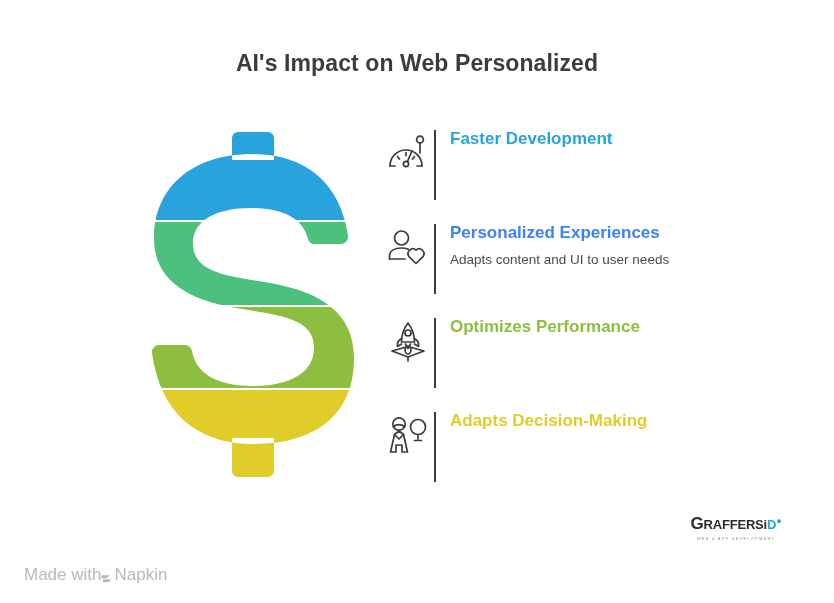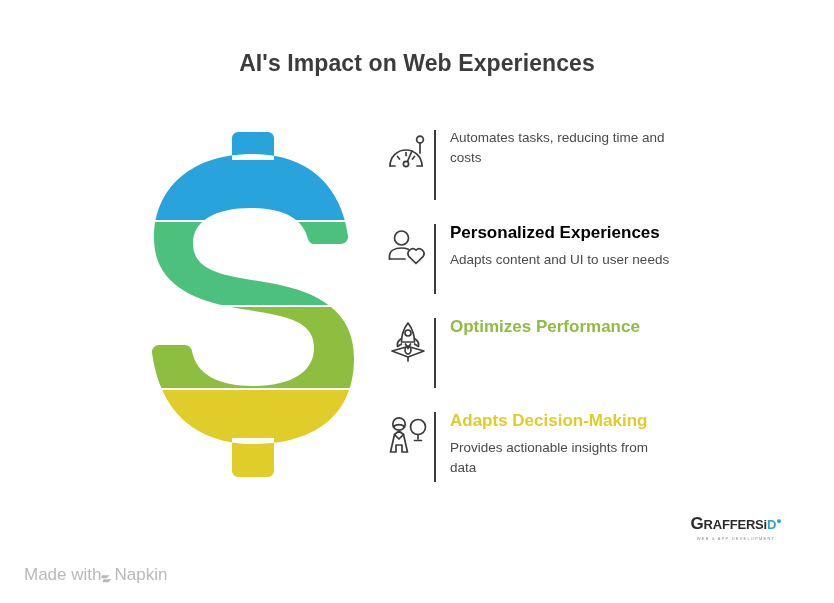--- a/index.html
+++ b/index.html
@@ -119,21 +119,21 @@
     display: flex;
     align-items: flex-end;
     font-size: 17px;
     color: #b9b9b9;
   }
   #napkin-watermark svg { display: block; }
 </style>
 </head>
 <body>
 
-<div id="page-title">AI's Impact on Web Experiences</div>
+<div id="page-title">AI's Impact on Web Personalized</div>
 
 <div id="dollar-graphic">
   <svg viewBox="0 0 210 345" xmlns="http://www.w3.org/2000/svg">
     <defs>
       <clipPath id="dollarClip">
         <path d="M90 0 h30 a6 6 0 0 1 6 6 v22 h-42 v-22 a6 6 0 0 1 6 -6 z
                  M105 22
                  C 42 22, 6 57, 6 106
                  C 6 150, 42 168, 88 176
                  L 118 181
@@ -178,36 +178,36 @@
         <line x1="21.4" y1="29.6" x2="26" y2="19"></line>
         <line x1="11.5" y1="24.5" x2="13.5" y2="27"></line>
         <line x1="20" y1="20.5" x2="20" y2="23.5"></line>
         <line x1="28.5" y1="24.5" x2="26.5" y2="27"></line>
         <line x1="34" y1="11" x2="34" y2="21"></line>
         <circle cx="34" cy="7.5" r="3.4"></circle>
       </svg>
     </div>
     <div class="feature-divider"></div>
     <div class="feature-text">
-      <div class="feature-desc">Automates tasks, reducing time and costs</div>
+      <div class="feature-heading" style="color:#29a3dc">Faster Development</div>
     </div>
   </div>
 
   <div class="feature-row">
     <div class="feature-icon">
       <svg width="44" height="44" viewBox="0 0 44 44" fill="none" stroke="#3c3c3c" stroke-width="1.7" stroke-linecap="round" stroke-linejoin="round">
         <circle cx="15.5" cy="12" r="7"></circle>
         <path d="M3.5 33 v-2.5 C3.5 25 8.5 22 15.5 22 c2.6 0 4.9 0.45 6.8 1.3"></path>
         <line x1="3.5" y1="33" x2="19" y2="33"></line>
         <path d="M30 37.5 L22.8 30.3 a4.8 4.8 0 0 1 7.2 -6.2 a4.8 4.8 0 0 1 7.2 6.2 z"></path>
       </svg>
     </div>
     <div class="feature-divider"></div>
     <div class="feature-text">
-      <div class="feature-heading" style="color:#000000">Personalized Experiences</div>
+      <div class="feature-heading" style="color:#3b82f6">Personalized Experiences</div>
       <div class="feature-desc">Adapts content and UI to user needs</div>
     </div>
   </div>
 
   <div class="feature-row">
     <div class="feature-icon">
       <svg width="44" height="44" viewBox="0 0 44 44" fill="none" stroke="#3c3c3c" stroke-width="1.7" stroke-linecap="round" stroke-linejoin="round">
         <path d="M22 3 C27 9.5 28.5 16 28.5 22 L15.5 22 C15.5 16 17 9.5 22 3 z"></path>
         <circle cx="22" cy="13" r="3"></circle>
         <path d="M15.5 18.5 C12 20.5 11 23.5 11.5 26.5 L15.5 24"></path>
@@ -232,21 +232,20 @@
         <path d="M13 17 L8.5 20.5 L4.5 38 L10 38 L10 31 L16 31 L16 38 L21.5 38 L17.5 20.5 z"></path>
         <path d="M8.5 20.5 L13 25 L17.5 20.5"></path>
         <circle cx="32" cy="13" r="7.5"></circle>
         <line x1="32" y1="20.5" x2="32" y2="25"></line>
         <line x1="28.5" y1="26.5" x2="35.5" y2="26.5"></line>
       </svg>
     </div>
     <div class="feature-divider"></div>
     <div class="feature-text">
       <div class="feature-heading" style="color:#e0cd2a">Adapts Decision-Making</div>
-      <div class="feature-desc">Provides actionable insights from data</div>
     </div>
   </div>
 
 </div>
 
 <div id="brand-logo">
   <div class="logo-wordmark"><span class="logo-g">G</span><span>RAFFERS</span><span class="logo-i">i</span><span class="logo-d">D</span><span class="logo-dot">●</span></div>
   <div class="logo-tagline">WEB &amp; APP DEVELOPMENT</div>
 </div>
 

